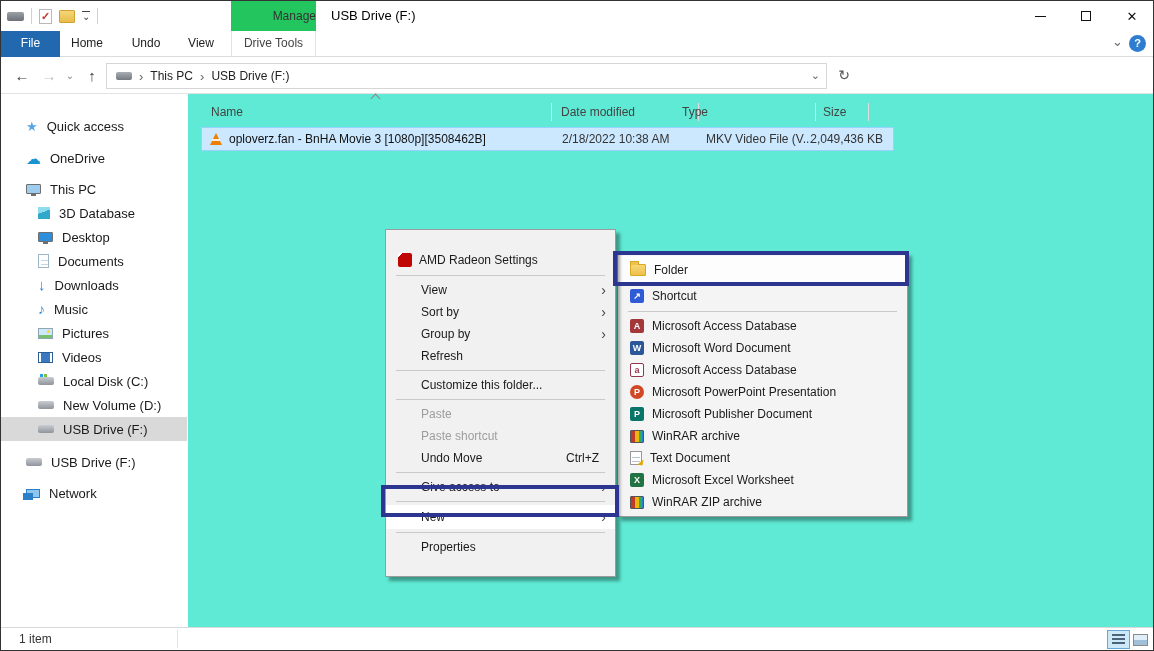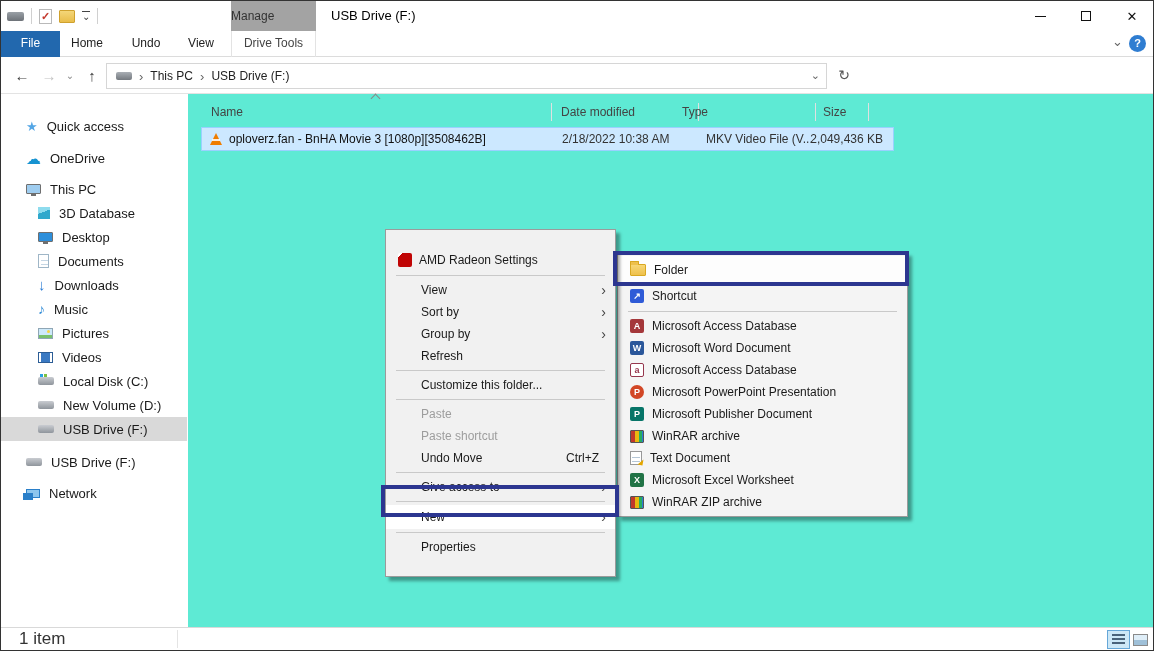--- a/index.html
+++ b/index.html
@@ -8,22 +8,22 @@
           font-family:"Liberation Sans",sans-serif;color:#1a1a1a;}
 
   
   .titlebar{position:absolute;top:0;left:0;right:0;height:30px;background:#fff;}
   .qat{position:absolute;left:6px;top:0;height:30px;display:flex;align-items:center;gap:7px;}
   .qat-sep{width:1px;height:16px;background:#d0d0d0;}
   .qat-drive{width:17px;height:9px;background:linear-gradient(#9aa0a6,#6d7278);border-radius:2px;}
   .qat-check{width:13px;height:15px;background:#fff;border:1px solid #b9b9b9;color:#c43a2f;font-size:11px;line-height:13px;text-align:center;font-weight:bold;}
   .qat-folder{width:16px;height:13px;background:linear-gradient(#f4d679,#e9bd4a);border:1px solid #cfa12e;border-radius:1px;}
   .qat-caret{font-size:10px;color:#444;border-top:1px solid #444;line-height:8px;padding-top:1px;}
-  .manage-tab{position:absolute;left:230px;top:0;width:85px;height:30px;background:#a3a3a3;color:#333;
-              font-size:12px;text-align:left;line-height:30px;}
+  .manage-tab{position:absolute;left:230px;top:0;width:85px;height:30px;background:#22c55e;color:#333;
+              font-size:12px;text-align:right;line-height:30px;}
   .win-title{position:absolute;left:330px;top:0;height:30px;line-height:30px;font-size:13px;color:#000;}
   .winbtn{position:absolute;top:0;width:46px;height:30px;display:flex;align-items:center;justify-content:center;background:#fff;}
   .wb-min{left:1016px;} .wb-max{left:1062px;} .wb-close{left:1108px;font-size:13px;color:#111;}
   .glyph-min{width:11px;height:1px;background:#111;display:block;}
   .glyph-max{width:10px;height:10px;border:1px solid #111;display:block;}
 
   
   .ribbon{position:absolute;top:30px;left:0;right:0;height:26px;background:#fff;border-bottom:1px solid #dcdcdc;}
   .rtab{position:absolute;top:0;height:26px;line-height:25px;text-align:center;font-size:12px;color:#222;}
   .rtab-file{left:0;width:59px;background:#2268ae;color:#fff;}
@@ -130,21 +130,21 @@
   .txt-ic{width:12px;height:14px;background:#fff;border:1px solid #999;position:relative;
           background-image:repeating-linear-gradient(to bottom,transparent 0 3px,#b5c6d6 3px 4px);background-size:8px 9px;background-position:1px 2px;background-repeat:no-repeat;}
   .txt-ic::after{content:"";position:absolute;right:-2px;bottom:-1px;width:0;height:0;border-left:5px solid transparent;border-bottom:6px solid #e3a600;transform:rotate(10deg);}
 
   
   .ann{position:absolute;border:4px solid #2c3690;z-index:20;pointer-events:none;}
   .ann-new{left:380px;top:484px;width:238px;height:32px;}
   .ann-folder{left:612px;top:250px;width:296px;height:35px;}
 
   
-  .statusbar{position:absolute;left:0;right:0;bottom:0;height:23px;background:#fff;border-top:1px solid #d9d9d9;font-size:17px;color:#333;}
+  .statusbar{position:absolute;left:0;right:0;bottom:0;height:23px;background:#fff;border-top:1px solid #d9d9d9;font-size:12px;color:#333;}
   .status-count{position:absolute;left:18px;top:0;line-height:22px;}
   .status-div{position:absolute;left:176px;top:2px;width:1px;height:18px;background:#e4e4e4;}
   .viewbtn{position:absolute;top:2px;width:23px;height:19px;display:flex;align-items:center;justify-content:center;}
   .vb-details{right:23px;background:#cde8f7;border:1px solid #66a7d8;}
   .vb-thumb{right:1px;}
   .vb-details i{display:block;width:13px;height:11px;
      background:repeating-linear-gradient(to bottom,#4a637a 0 2px,transparent 2px 4px);}
   .vb-thumb i{display:block;width:15px;height:12px;border:1px solid #8a8a8a;background:linear-gradient(#dfeef8 0 5px,#9fc0d8 5px);}
 </style>
 </head>

